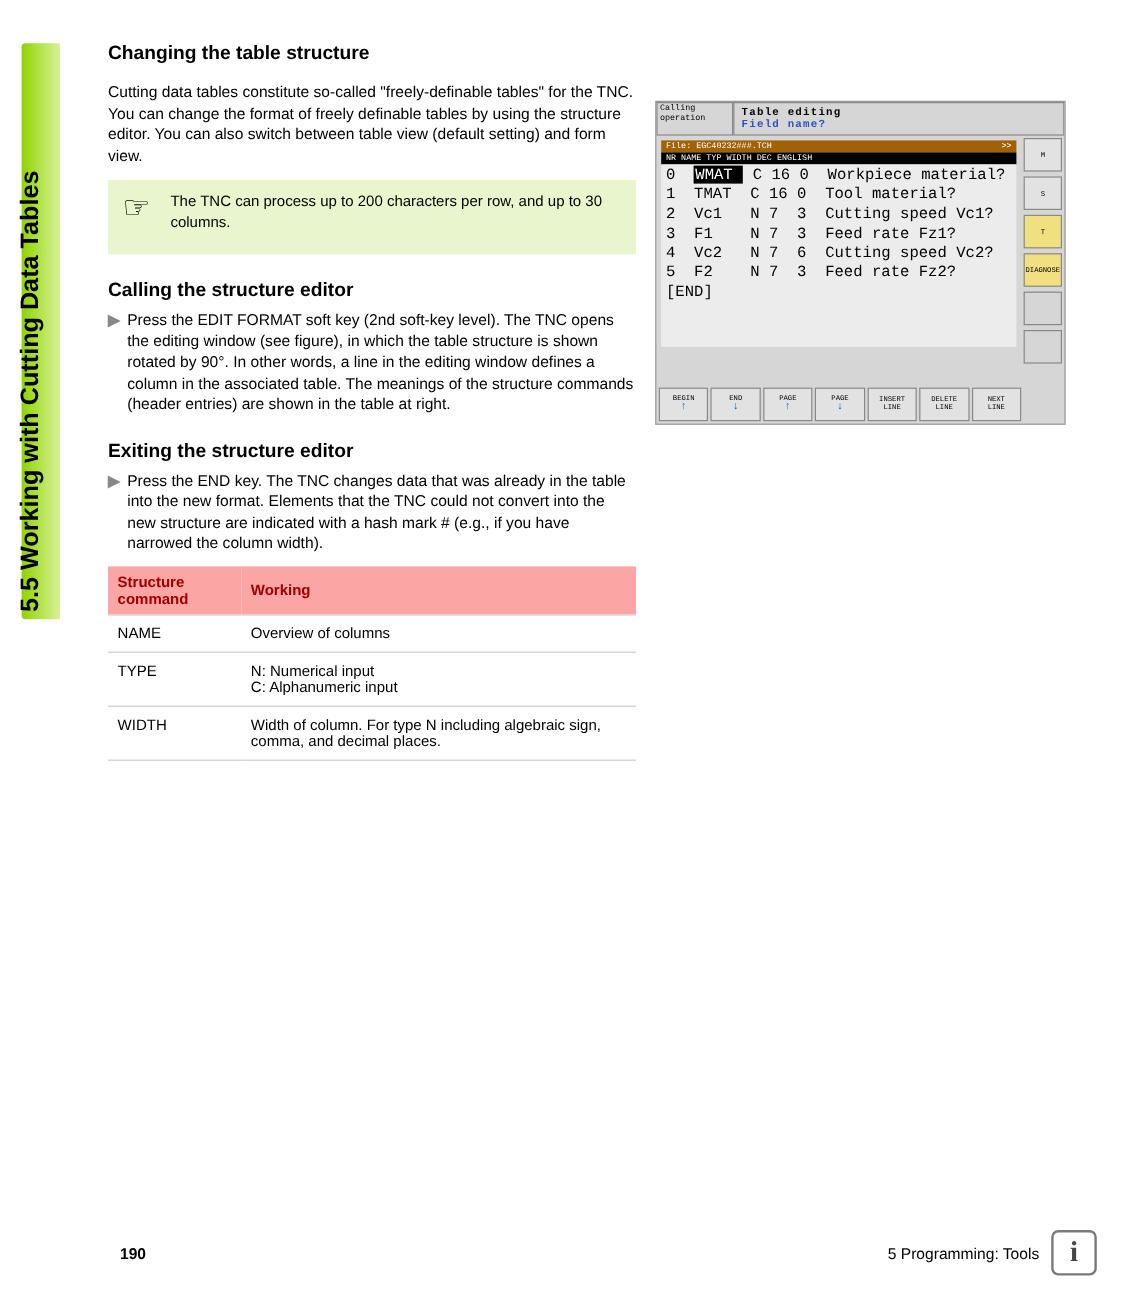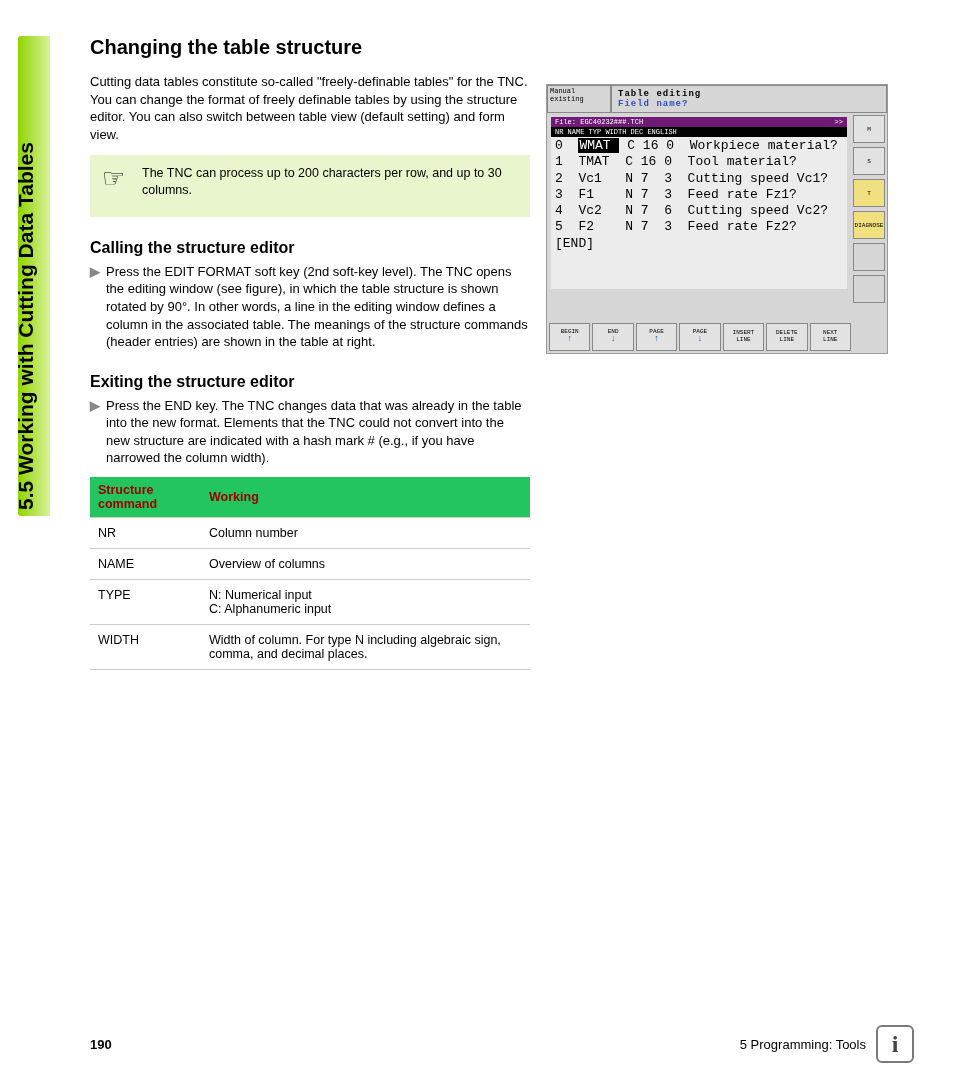--- a/index.html
+++ b/index.html
@@ -33,21 +33,21 @@
     font-size: 21px;
     white-space: nowrap;
   }
   .content {
     position: absolute;
     left: 90px;
     top: 36px;
     width: 440px;
   }
   h2 {
-    font-size: 20px;
+    font-size: 16px;
     font-weight: bold;
     margin: 0 0 14px 0;
   }
   p {
     margin: 0 0 12px 0;
     line-height: 1.35;
   }
   .note-box {
     display: flex;
     background: #e9f5cd;
@@ -79,21 +79,21 @@
     font-weight: bold;
     flex: 0 0 10px;
   }
   table.struct {
     width: 100%;
     border-collapse: collapse;
     font-size: 12.5px;
     margin-top: 8px;
   }
   table.struct thead th {
-    background: #22c55e;
+    background: #fca5a5;
     color: #a00000;
     font-weight: bold;
     text-align: left;
     padding: 6px 8px;
     border-bottom: 1px solid #ccc;
   }
   table.struct td {
     padding: 8px 8px;
     border-bottom: 1px solid #ccc;
     vertical-align: top;
@@ -110,35 +110,35 @@
     border: 1px solid #999;
     background: #d6d6d6;
     font-family: "Courier New", monospace;
     font-size: 7px;
     color: #000;
   }
   .ss-header { display:flex; height:28px; }
   .ss-modebox { width:58px; border:1px solid #888; background:#d6d6d6; font-size:7px; padding:2px; line-height:1.1; }
   .ss-title { flex:1; background:#d6d6d6; padding:3px 6px; font-size:9px; letter-spacing:1px; font-weight:bold; border:1px solid #888;}
   .ss-title .sub { color:#3050c0; font-size:9px; letter-spacing:1px; display:block;}
-  .ss-filebar { margin:4px 4px 0 4px; background:#701a75; color:#fff; padding:1px 4px; font-size:7px; display:flex; justify-content:space-between;}
+  .ss-filebar { margin:4px 4px 0 4px; background:#a16207; color:#fff; padding:1px 4px; font-size:7px; display:flex; justify-content:space-between;}
   .ss-colhead { margin:0 4px; background:#000; color:#fff; padding:1px 4px; font-size:7px; }
   .ss-rows { margin:0 4px; background:#ececec; min-height:150px; padding:1px 4px; line-height:1.25; font-size:13px;}
   .ss-row { white-space:pre; }
   .ss-row .hl { background:#000; color:#fff; padding:0 1px; }
   .ss-sidebtns { position:absolute; right:2px; top:30px; width:32px; display:flex; flex-direction:column; gap:4px;}
   .ss-sidebtn { height:26px; background:#e2e2e2; border:1px solid #888; font-size:6px; text-align:center; display:flex; flex-direction:column; justify-content:center; align-items:center;}
   .ss-sidebtn.yel { background:#f0e080; }
   .ss-sidebtn.empty { background:#d6d6d6; }
   .ss-softkeys { position:absolute; bottom:2px; left:2px; right:36px; display:flex; gap:2px; }
   .ss-sk { flex:1; height:26px; background:#e2e2e2; border:1px solid #888; font-size:6px; text-align:center; display:flex; flex-direction:column; justify-content:center; line-height:1.1;}
 
   .footer {
     position: absolute;
-    left: 90px;
+    left: 100px;
     right: 40px;
     bottom: 28px;
     display: flex;
     justify-content: space-between;
     align-items: center;
     font-size: 13px;
   }
   .footer-left { font-weight: bold; }
   .footer-right { display:flex; align-items:center; gap:10px; }
   .info-icon {
@@ -182,44 +182,40 @@
   </div>
 
   <table class="struct">
     <thead>
       <tr>
         <th>Structure command</th>
         <th>Working</th>
       </tr>
     </thead>
     <tbody id="struct-body">
-        <tr>
-          <td style="white-space: pre-line;">NR</td>
-          <td style="white-space: pre-line;">Column number</td>
-        </tr>
         <tr>
           <td style="white-space: pre-line;">NAME</td>
           <td style="white-space: pre-line;">Overview of columns</td>
         </tr>
         <tr>
           <td style="white-space: pre-line;">TYPE</td>
           <td style="white-space: pre-line;">N: Numerical input
 C: Alphanumeric input</td>
         </tr>
         <tr>
           <td style="white-space: pre-line;">WIDTH</td>
           <td style="white-space: pre-line;">Width of column. For type N including algebraic sign, comma, and decimal places.</td>
         </tr>
       </tbody>
   </table>
 </div>
 
 <div class="screenshot">
   <div class="ss-header">
-    <div class="ss-modebox">Manual existing</div>
+    <div class="ss-modebox">Calling operation</div>
     <div class="ss-title">
       <span>Table editing</span>
       <span class="sub">Field name?</span>
     </div>
   </div>
   <div style="position:relative; margin-right:36px;">
     <div class="ss-filebar">
       <span>File: EGC40232###.TCH</span>
       <span>&gt;&gt;</span>
     </div>

